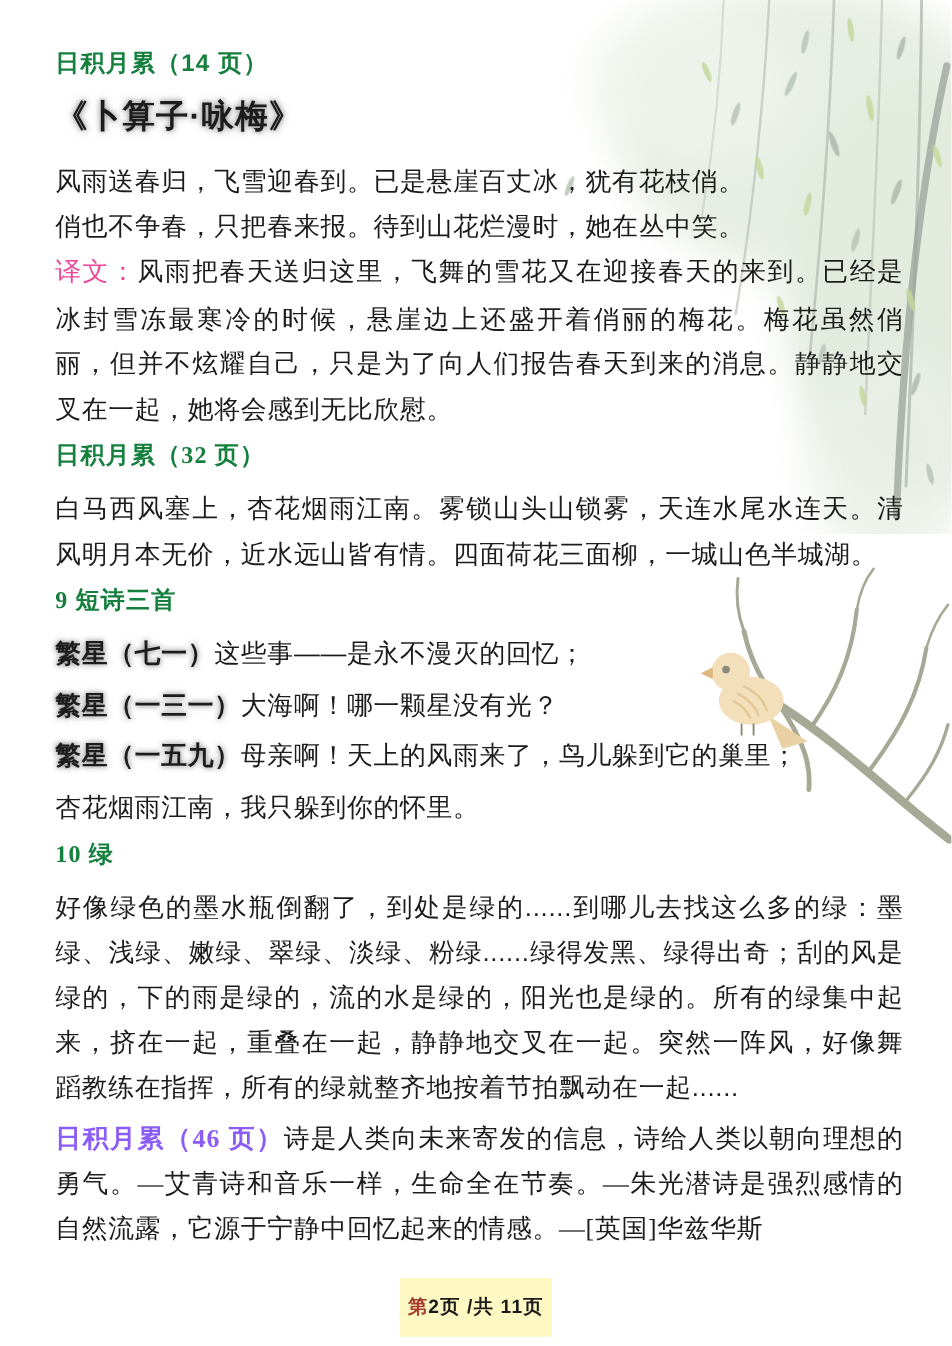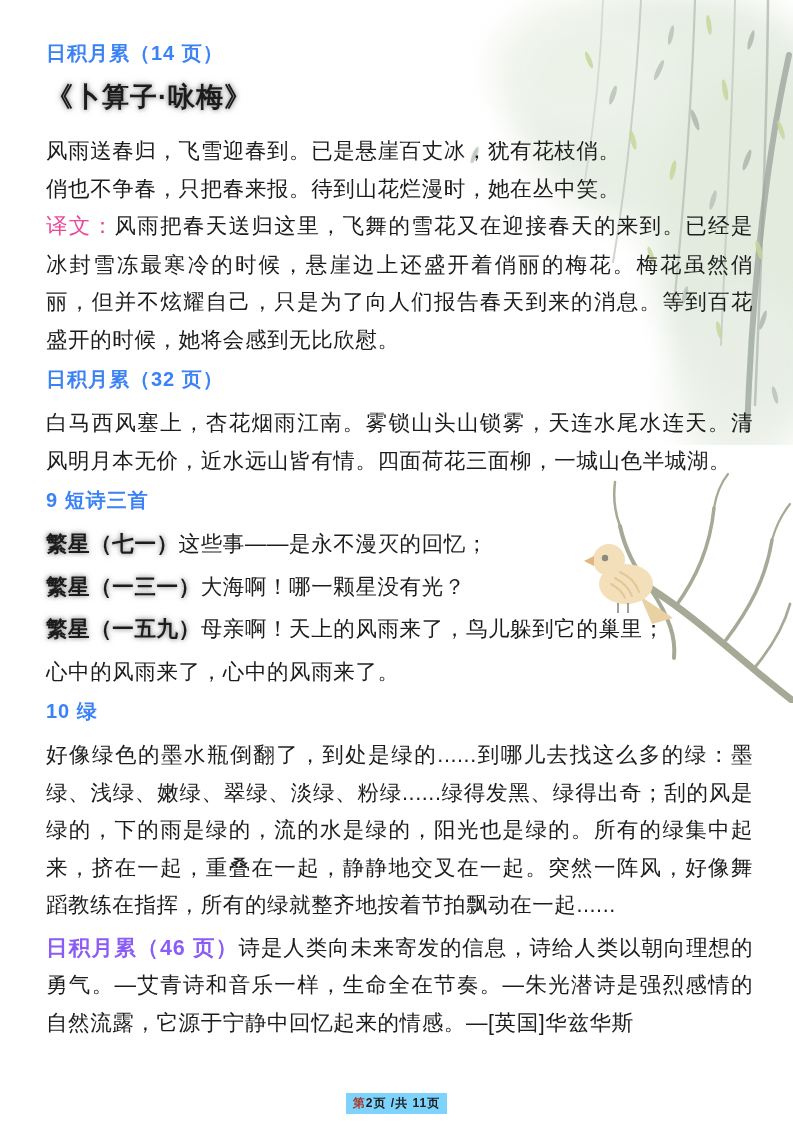--- a/index.html
+++ b/index.html
@@ -11,45 +11,45 @@
   }
   .deco{position:absolute;z-index:0;pointer-events:none;}
   .deco-willow{top:0;right:0;}
   .deco-branch{top:468px;right:0;}
   .content{
     position:relative;z-index:1;
     padding:40px 40px 0 46px;
     width:707px;
   }
   .hg{
-    color:#3b82f6;font-weight:bold;font-size:20px;line-height:26px;
+    color:#15803d;font-weight:bold;font-size:20px;line-height:26px;
     margin:0 0 13px 0;letter-spacing:1px;
   }
   .hg-inline{color:#8b5cf6;font-weight:bold;letter-spacing:1px;}
   .poem-title{
     font-size:27px;font-weight:bold;margin:0 0 18px 0;letter-spacing:1px;
     text-shadow:0 0 4px rgba(145,145,145,.95),0 0 7px rgba(160,160,160,.75);
   }
   .bodytext{font-size:21.5px;line-height:37.5px;letter-spacing:.6px;}
   p.line{margin:0;}
   p.para{margin:0 0 5px 0;text-align:justify;}
   p.vline{margin:0 0 5px 0;}
   .red-label{color:#ec4899;font-family:Liberation Mono, monospace;}
   .star-label{
     font-weight:bold;
     text-shadow:0 0 4px rgba(145,145,145,.95),0 0 6px rgba(160,160,160,.7);
   }
-  .mt8{margin-top:7px;}
+  .mt8{margin-top:7px;font-family:Liberation Serif, serif;}
   .footer{
     position:absolute;left:0;bottom:8px;width:100%;
     text-align:center;z-index:1;
   }
   .footer-badge{
-    display:inline-block;background:#7dd3fc;
-    font-size:12px;font-weight:bold;padding:2px 7px;letter-spacing:1px;
+    display:inline-block;background:#fef9c3;
+    font-size:16px;font-weight:bold;padding:14px 7px;letter-spacing:1px;
   }
   .footer-red{color:#a63a2e;}
 </style>
 </head>
 <body>
 
 <svg class="deco deco-willow" width="330" height="445" viewBox="0 0 330 445">
   <defs>
       <filter id="wash" x="-40%" y="-40%" width="180%" height="180%">
         <feGaussianBlur stdDeviation="16"></feGaussianBlur>
@@ -123,34 +123,34 @@
 
 <div class="content">
 
   <h2 class="hg">日积月累（14 页）</h2>
 
   <h1 class="poem-title">《卜算子·咏梅》</h1>
 
   <p class="line bodytext">风雨送春归，飞雪迎春到。已是悬崖百丈冰，犹有花枝俏。</p>
   <p class="line bodytext">俏也不争春，只把春来报。待到山花烂漫时，她在丛中笑。</p>
 
-  <p class="para bodytext"><span class="red-label">译文：</span><span>风雨把春天送归这里，飞舞的雪花又在迎接春天的来到。已经是冰封雪冻最寒冷的时候，悬崖边上还盛开着俏丽的梅花。梅花虽然俏丽，但并不炫耀自己，只是为了向人们报告春天到来的消息。等到百花盛开的时候，她将会感到无比欣慰。</span></p>
+  <p class="para bodytext"><span class="red-label">译文：</span><span>风雨把春天送归这里，飞舞的雪花又在迎接春天的来到。已经是冰封雪冻最寒冷的时候，悬崖边上还盛开着俏丽的梅花。梅花虽然俏丽，但并不炫耀自己，只是为了向人们报告春天到来的消息。静静地交叉在一起，她将会感到无比欣慰。</span></p>
 
   <h2 class="hg mt8">日积月累（32 页）</h2>
 
   <p class="para bodytext">白马西风塞上，杏花烟雨江南。雾锁山头山锁雾，天连水尾水连天。清风明月本无价，近水远山皆有情。四面荷花三面柳，一城山色半城湖。</p>
 
   <h2 class="hg mt8">9 短诗三首</h2>
 
   <p class="vline bodytext"><span class="star-label">繁星（七一）</span><span>这些事——是永不漫灭的回忆；</span></p>
 
   <p class="vline bodytext"><span class="star-label">繁星（一三一）</span><span>大海啊！哪一颗星没有光？</span></p>
 
   <p class="vline bodytext"><span class="star-label">繁星（一五九）</span><span>母亲啊！天上的风雨来了，鸟儿躲到它的巢里；</span></p>
-  <p class="vline bodytext">心中的风雨来了，心中的风雨来了。</p>
+  <p class="vline bodytext">杏花烟雨江南，我只躲到你的怀里。</p>
 
   <h2 class="hg mt8">10 绿</h2>
 
   <p class="para bodytext">好像绿色的墨水瓶倒翻了，到处是绿的......到哪儿去找这么多的绿：墨绿、浅绿、嫩绿、翠绿、淡绿、粉绿......绿得发黑、绿得出奇；刮的风是绿的，下的雨是绿的，流的水是绿的，阳光也是绿的。所有的绿集中起来，挤在一起，重叠在一起，静静地交叉在一起。突然一阵风，好像舞蹈教练在指挥，所有的绿就整齐地按着节拍飘动在一起......</p>
 
   <p class="para bodytext mt8"><span class="hg-inline">日积月累（46 页）</span><span>诗是人类向未来寄发的信息，诗给人类以朝向理想的勇气。—艾青诗和音乐一样，生命全在节奏。—朱光潜诗是强烈感情的自然流露，它源于宁静中回忆起来的情感。—[英国]华兹华斯</span></p>
 
 </div>
 
 <div class="footer">

